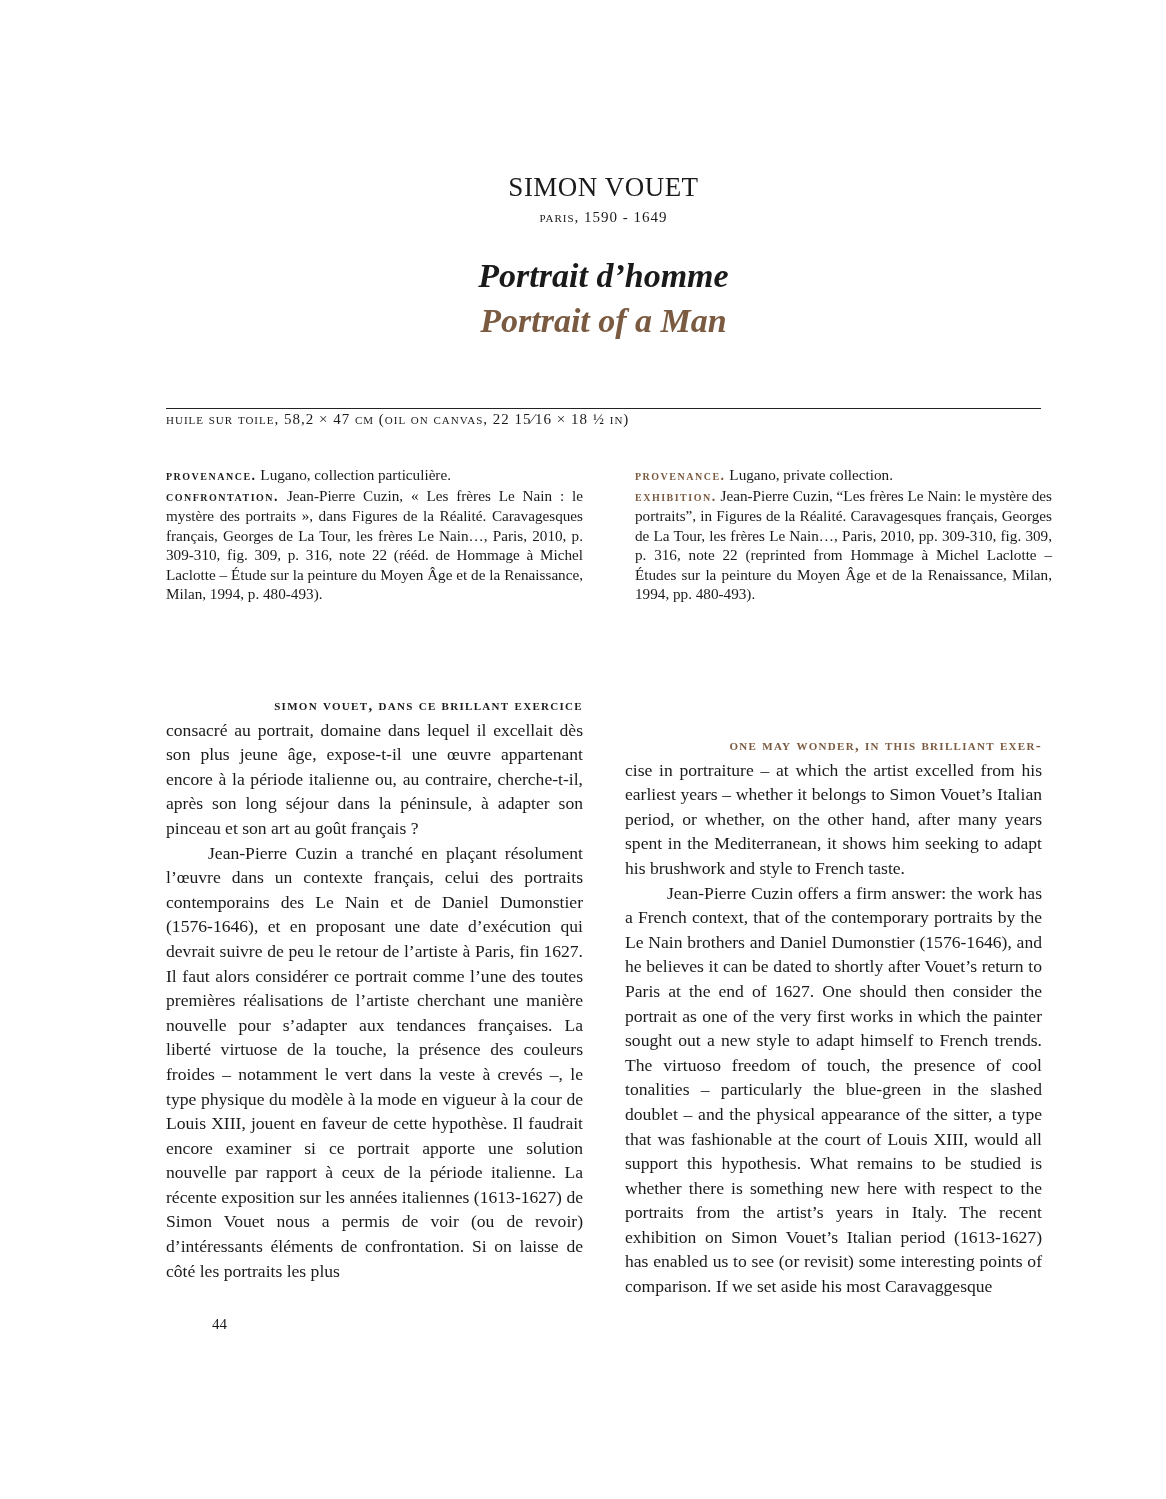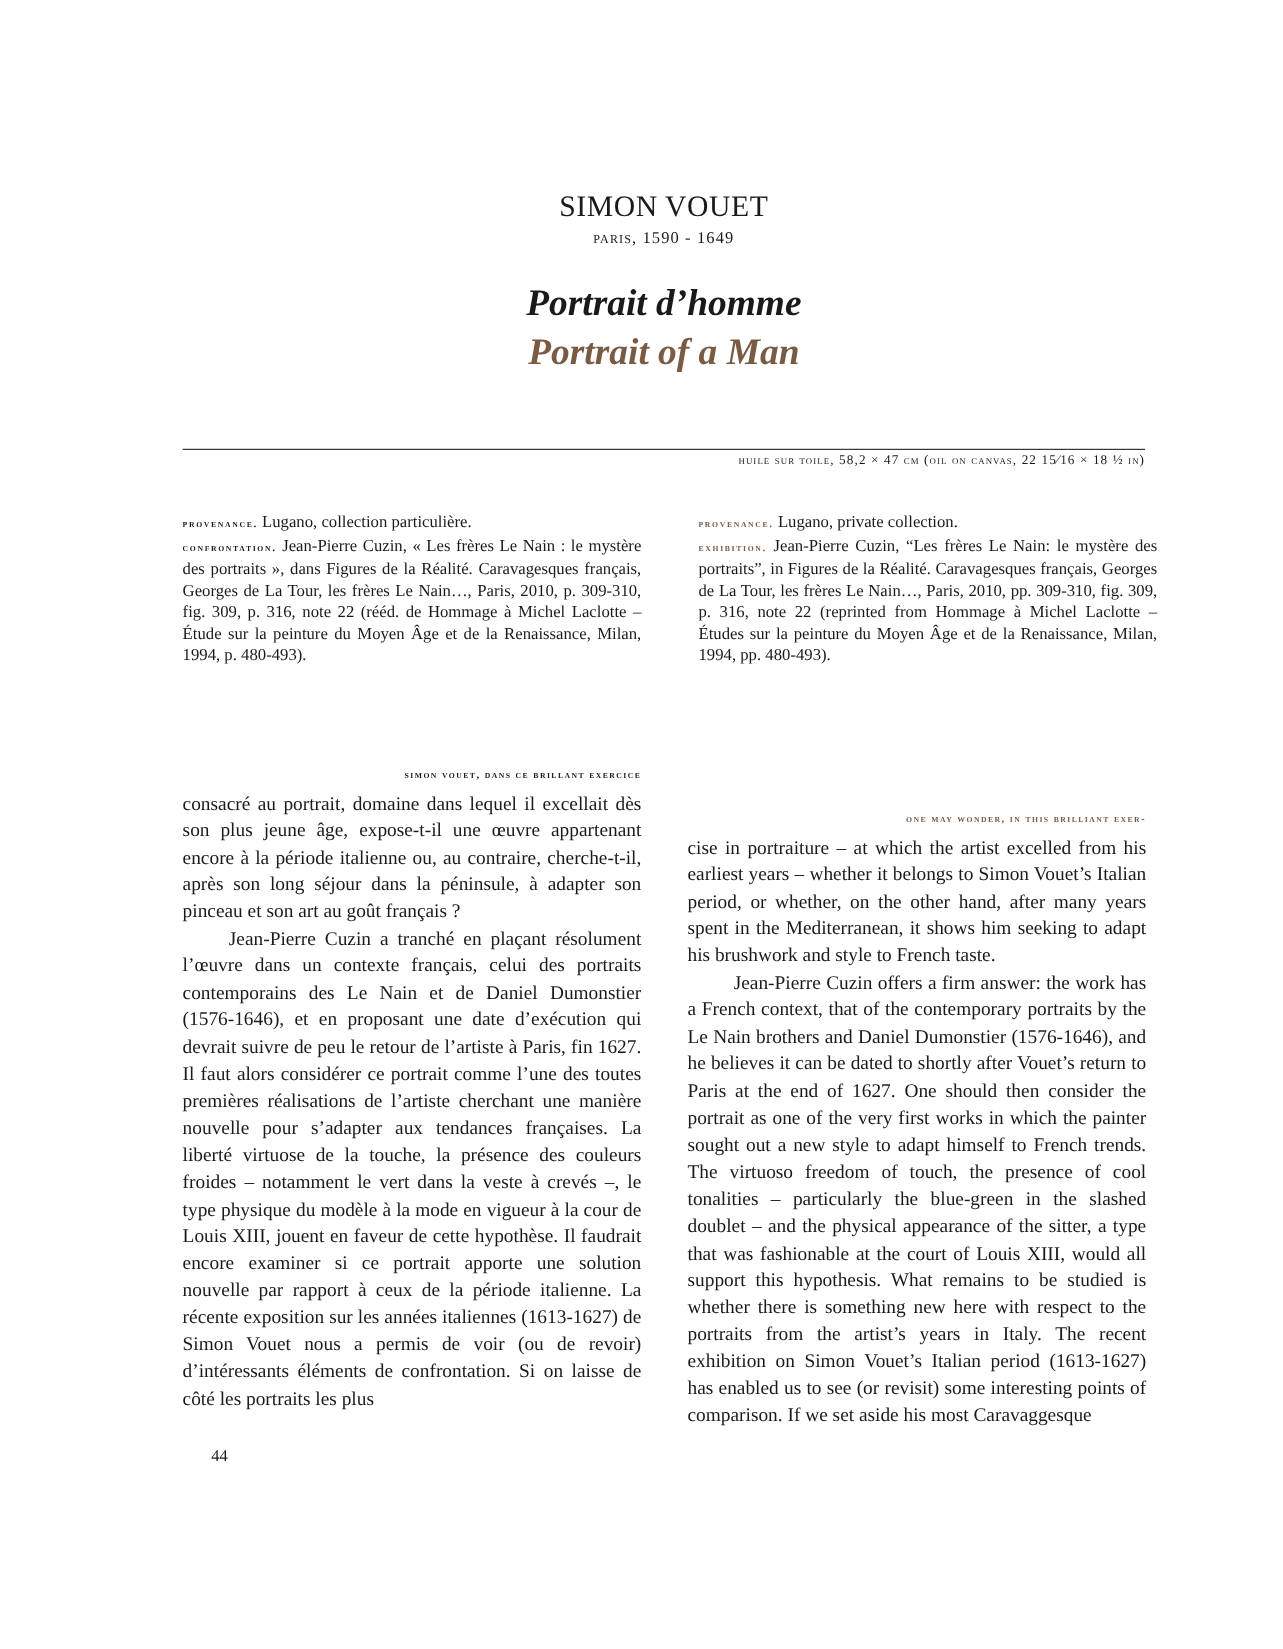--- a/index.html
+++ b/index.html
@@ -9,36 +9,36 @@
   #artist { position: absolute; top: 172px; left: 0; width: 1207px; text-align: center;
             font-size: 27px; letter-spacing: 0.5px; }
   #dates { position: absolute; top: 209px; left: 0; width: 1207px; text-align: center;
            font-size: 15px; font-variant: small-caps; letter-spacing: 1px; }
   #title-fr { position: absolute; top: 257px; left: 0; width: 1207px; text-align: center;
               font-size: 34px; font-style: italic; font-weight: bold; }
   #title-en { position: absolute; top: 302px; left: 0; width: 1207px; text-align: center;
               font-size: 34px; font-style: italic; font-weight: bold; color: #7a5a40; }
   #rule { position: absolute; top: 408px; left: 166px; width: 875px; height: 0;
           border-top: 1.3px solid #222; }
-  #medium { position: absolute; top: 411px; left: 166px; width: 875px; text-align: right;
-            font-size: 12px; font-variant: small-caps; letter-spacing: 1px; }
+  #medium { position: absolute; top: 411px; left: 166px; width: 875px; text-align: left;
+            font-size: 15px; font-variant: small-caps; letter-spacing: 1px; }
   .notes { position: absolute; top: 465px; width: 417px; font-size: 15.2px; line-height: 19.5px;
            text-align: justify; }
   #notes-fr { left: 166px; }
   #notes-en { left: 635px; }
-  .lbl { font-variant: small-caps; font-weight: bold; letter-spacing: 1.5px; font-size: 10px; }
+  .lbl { font-variant: small-caps; font-weight: bold; letter-spacing: 1.5px; font-size: 14px; }
   .body-col { position: absolute; top: 693px; width: 417px; font-size: 17.6px; line-height: 24.6px;
               text-align: justify; }
   #body-fr { left: 166px; }
   #body-en { left: 625px; margin-top: 40px; }
   .lead { display: block; text-align: right; font-variant: small-caps; font-weight: bold;
-          letter-spacing: 1.3px; font-size: 10px; }
+          letter-spacing: 1.3px; font-size: 15px; }
   .para { text-indent: 42px; margin: 0; }
   .para.first { text-indent: 0; }
-  #page-number { position: absolute; top: 1316px; left: 192px; font-size: 15px; }
+  #page-number { position: absolute; top: 1316px; left: 212px; font-size: 15px; }
 </style>
 </head>
 <body>
 
 <div id="artist">SIMON VOUET</div>
 <div id="dates">paris, 1590 - 1649</div>
 <div id="title-fr">Portrait d’homme</div>
 <div id="title-en">Portrait of a Man</div>
 <div id="rule"></div>
 <div id="medium">huile sur toile, 58,2 × 47 cm (oil on canvas, 22 15⁄16 × 18 ½ in)</div>

